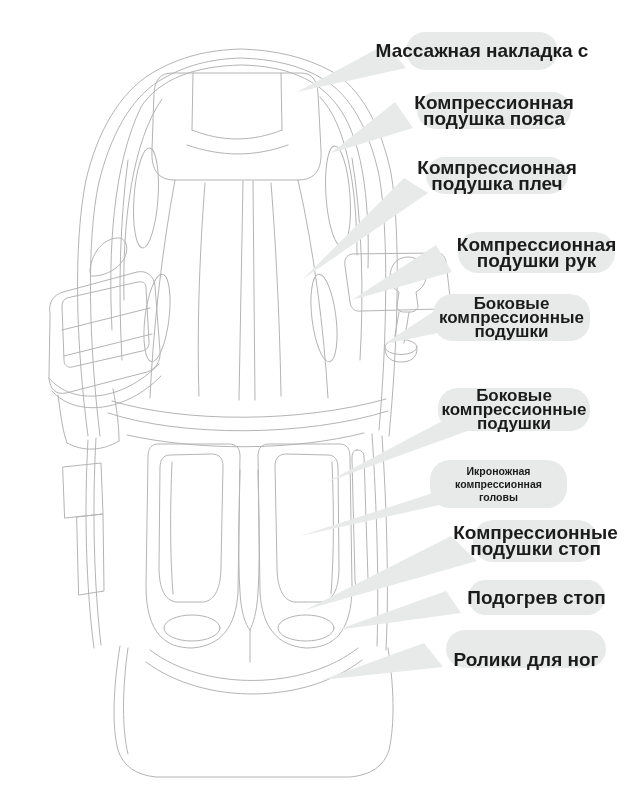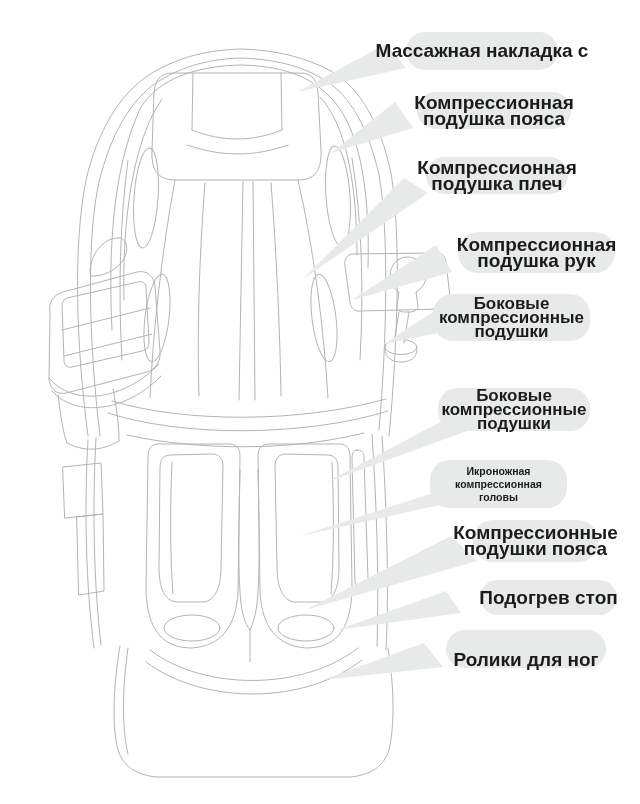--- a/index.html
+++ b/index.html
@@ -121,42 +121,42 @@
       <div class="bubble lg" style="left: 389px; top: 92px; width: 154px; height: 37px;">
         <div class="line">Компрессионная</div>
         <div class="line">подушка пояса</div>
       </div>
       <div class="bubble lg" style="left: 398px; top: 157px; width: 142px; height: 37px;">
         <div class="line">Компрессионная</div>
         <div class="line">подушка плеч</div>
       </div>
       <div class="bubble lg" style="left: 430px; top: 232px; width: 157px; height: 41px;">
         <div class="line">Компрессионная</div>
-        <div class="line">подушка рук</div>
+        <div class="line">подушки рук</div>
       </div>
       <div class="bubble sm" style="left: 433px; top: 294px; width: 157px; height: 47px;">
         <div class="line">Боковые</div>
         <div class="line">компрессионные</div>
         <div class="line">подушки</div>
       </div>
       <div class="bubble sm" style="left: 438px; top: 388px; width: 152px; height: 43px;">
         <div class="line">Боковые</div>
         <div class="line">компрессионные</div>
         <div class="line">подушки</div>
       </div>
       <div class="bubble xs" style="left: 430px; top: 460px; width: 137px; height: 48px;">
         <div class="line">Икроножная</div>
         <div class="line">компрессионная</div>
         <div class="line">головы</div>
       </div>
       <div class="bubble lg" style="left: 445px; top: 520px; width: 125px; height: 42px;">
         <div class="line">Компрессионные</div>
-        <div class="line">подушки пояса</div>
+        <div class="line">подушки стоп</div>
       </div>
-      <div class="bubble lg" style="left: 452px; top: 580px; width: 137px; height: 35px;">
+      <div class="bubble lg" style="left: 440px; top: 580px; width: 137px; height: 35px;">
         <div class="line">Подогрев стоп</div>
       </div>
       <div class="bubble lg" style="left: 418px; top: 630px; width: 160px; height: 38px; justify-content: flex-end;">
         <div class="line">Ролики для ног</div>
       </div>
     </div>
 
 </div>
 
 </body></html>

